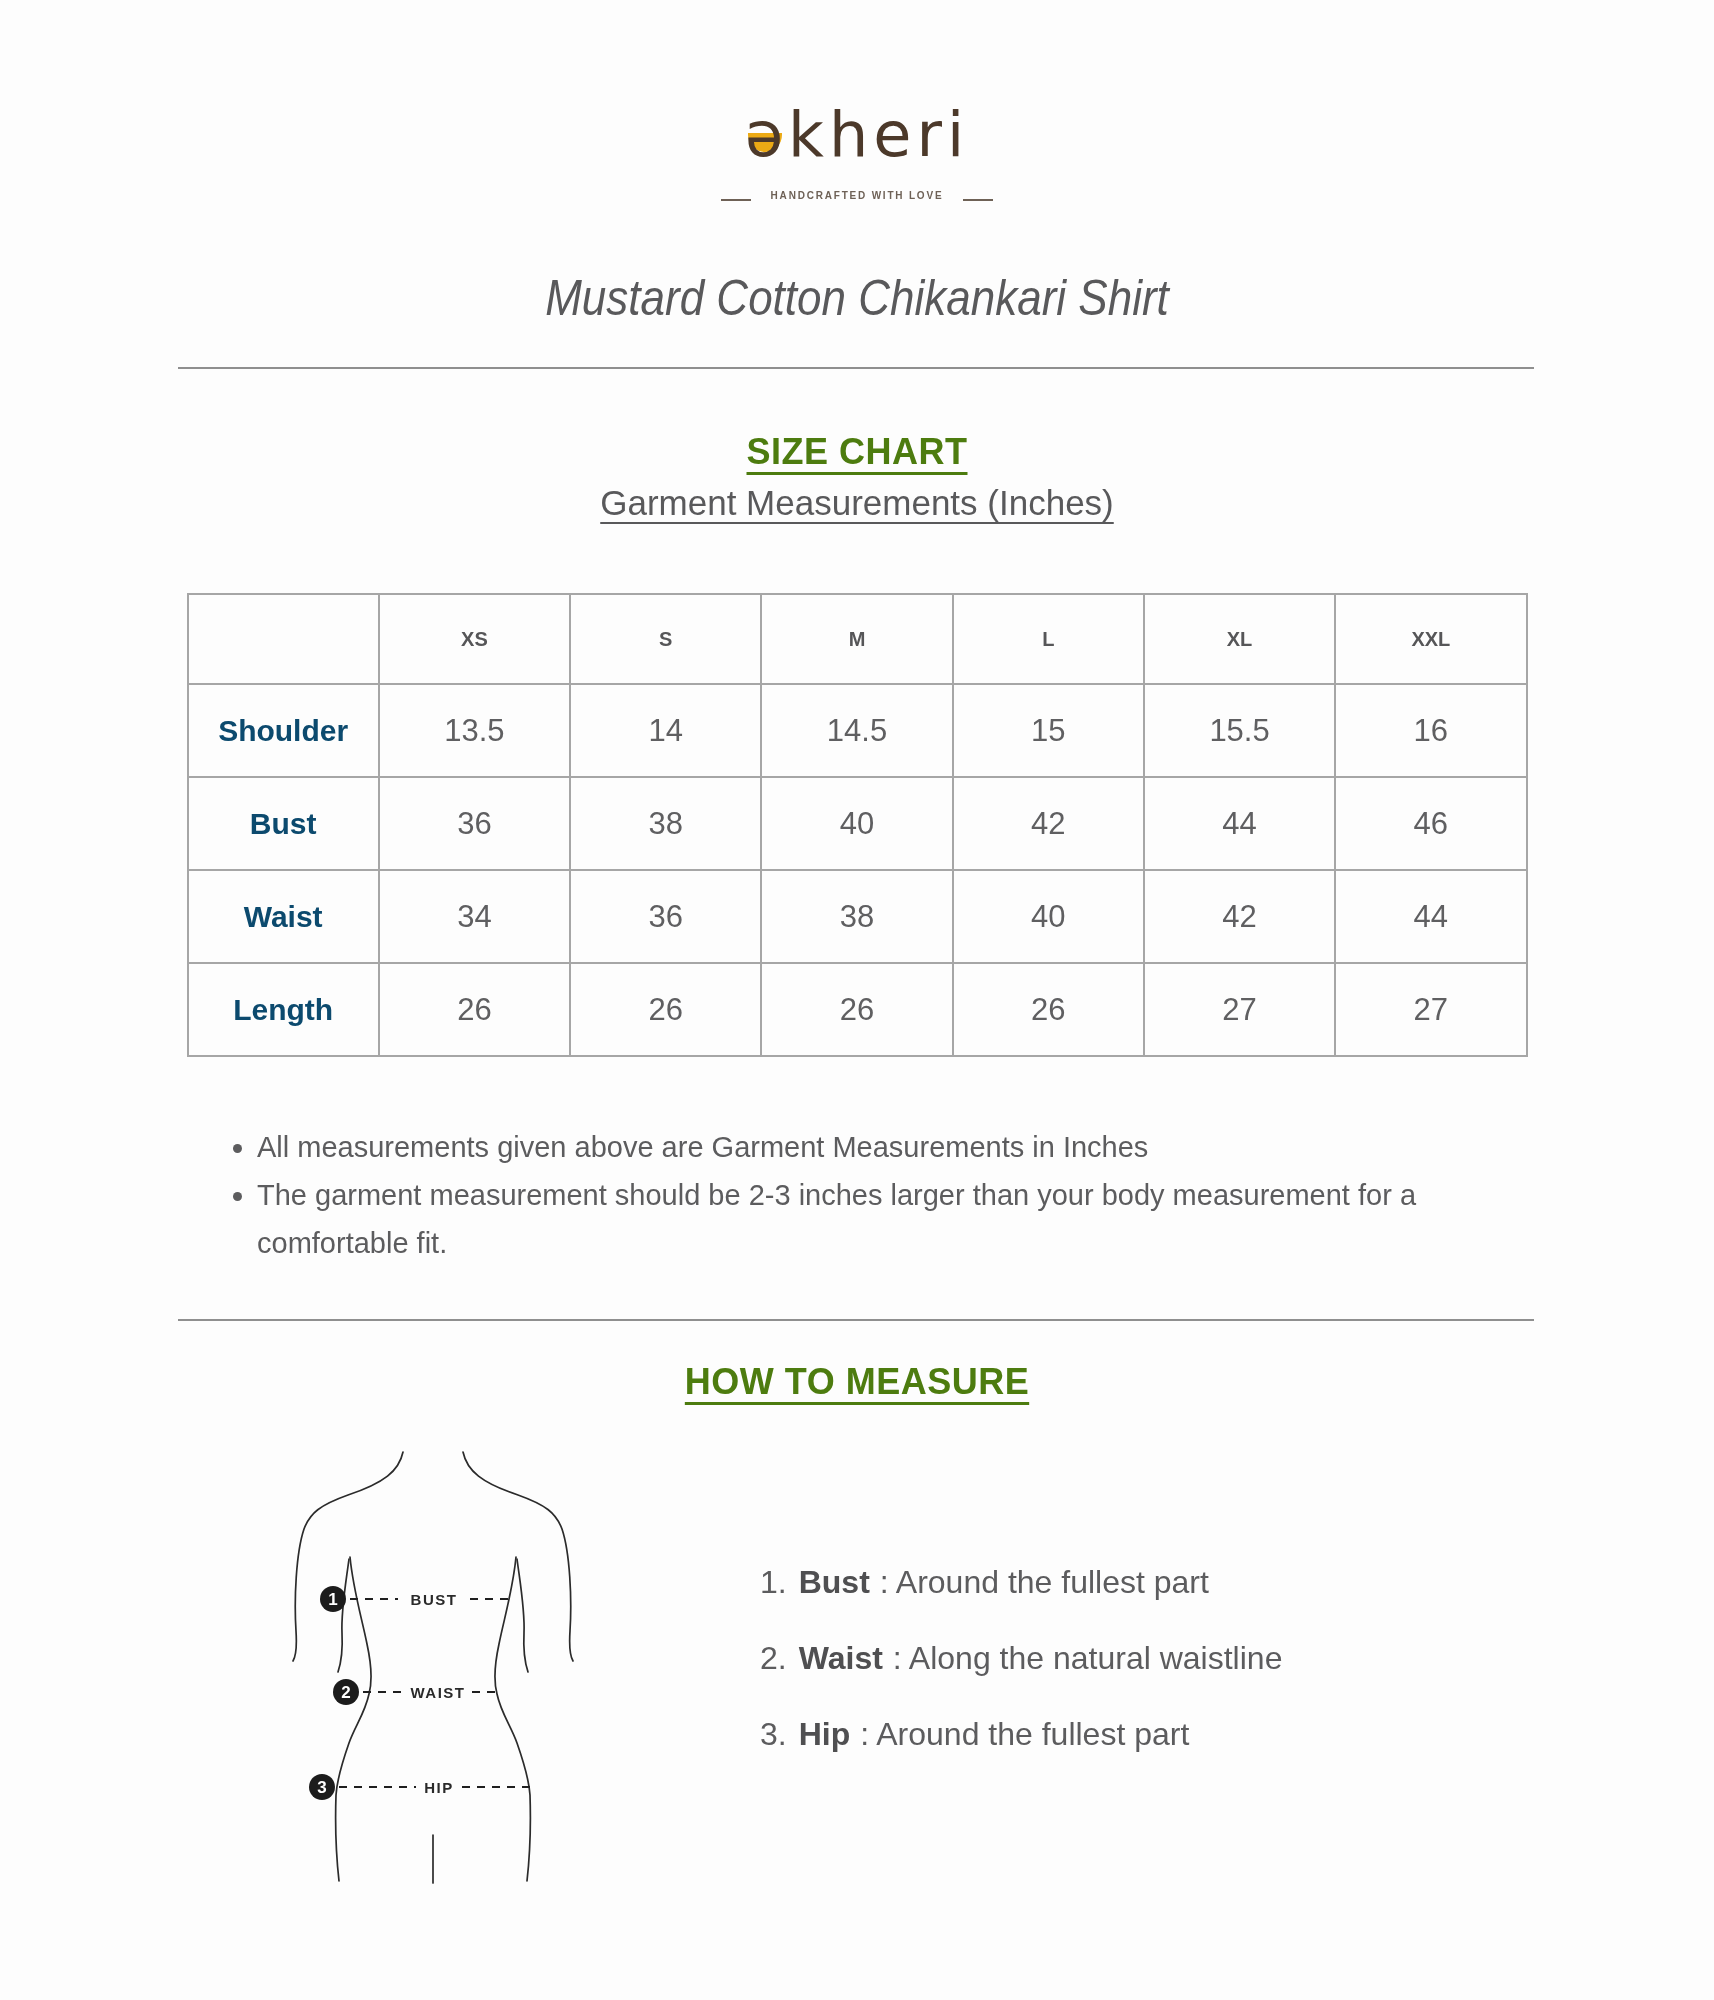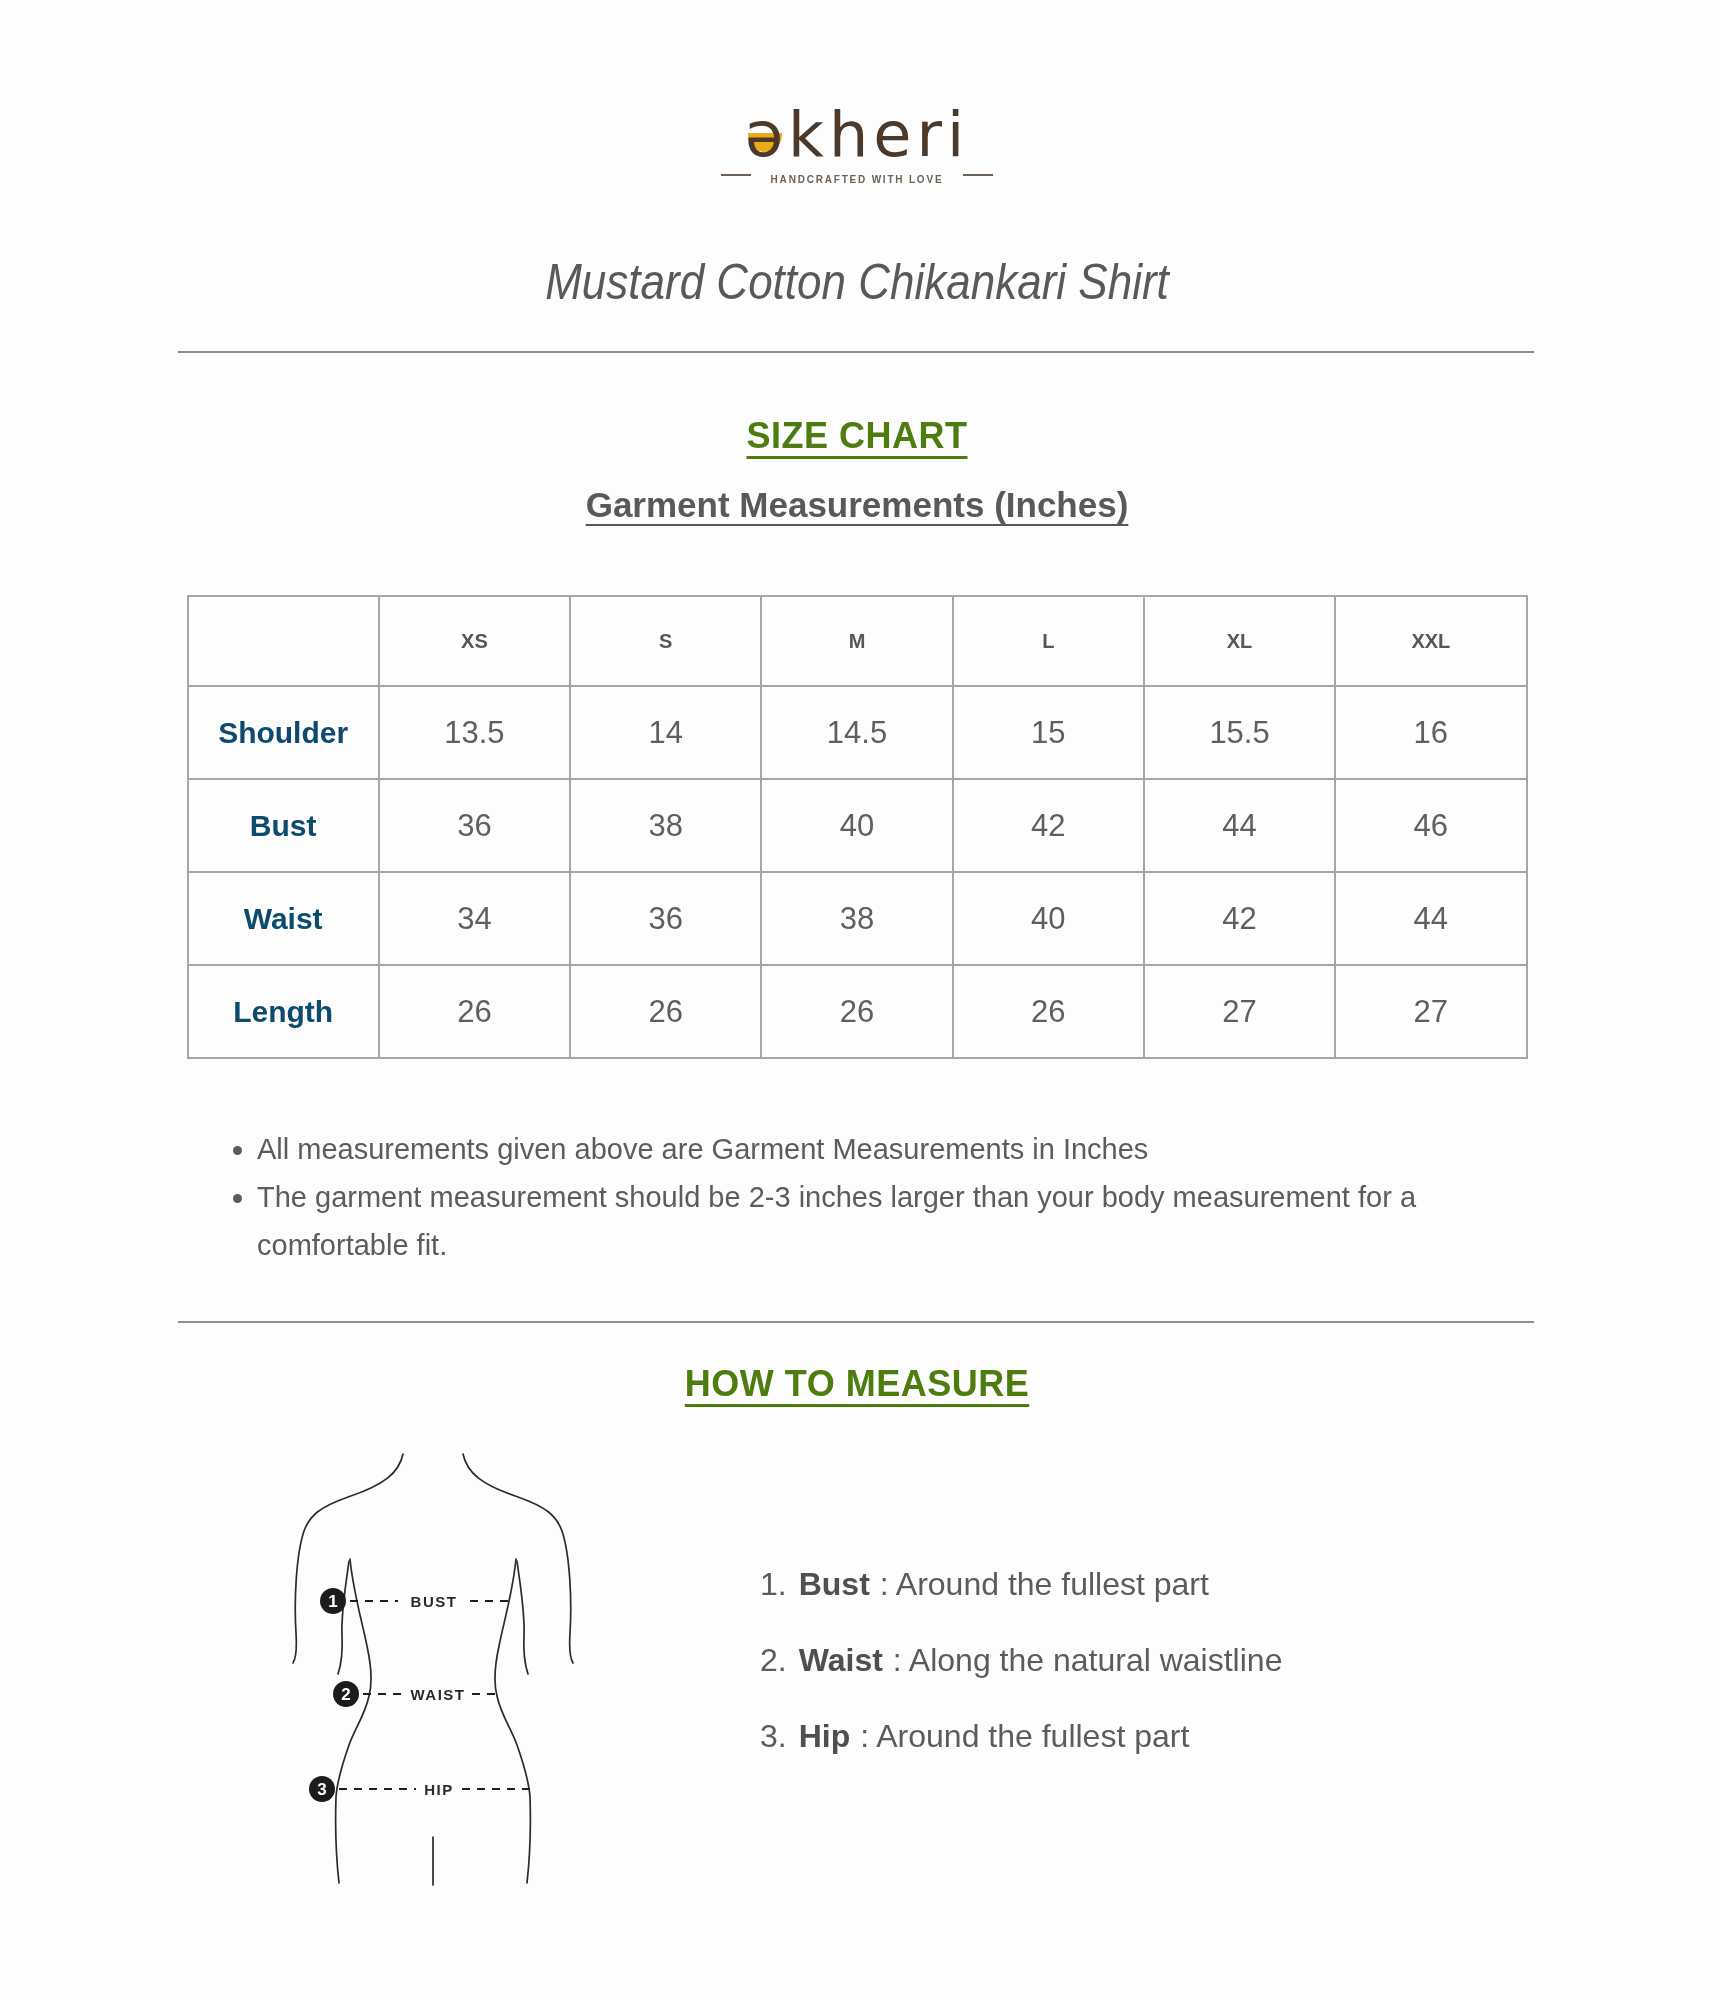--- a/index.html
+++ b/index.html
@@ -19,42 +19,42 @@
     font-size:62px; letter-spacing:5px; line-height:1;
     color:#4c392a; display:inline-block; position:relative; z-index:0;
   }
   .schwa { position:relative; display:inline-block; }
   .schwa::before {
     content:""; position:absolute; left:3px; bottom:14px;
     width:34px; height:19px; background:#ecaa15;
     border-radius:0 0 17px 17px; z-index:-1;
   }
   .tagline {
-    margin-top:8px; display:flex; justify-content:center; align-items:flex-start; gap:20px;
+    margin-top:24px; display:flex; justify-content:center; align-items:flex-end; gap:20px;
     font-size:10px; font-weight:700; letter-spacing:1.8px; color:#6e6156;
   }
   .tagline .dash { width:30px; height:2px; background:#6e6156; }
 
   
   .product-title {
     margin-top:68px; text-align:center;
     font-style:italic; font-size:50px; font-weight:400;
     color:#59595b; transform:scaleX(0.88);
   }
   hr.rule { border:none; border-top:2px solid #8f8f8f; margin:40px 180px 0 178px; }
 
   
   .sc-heading, .htm-heading {
     text-align:center; font-size:36px; font-weight:700; color:#4d7c0f;
     letter-spacing:0.5px;
     text-decoration:underline; text-underline-offset:8px; text-decoration-thickness:2.5px;
   }
   .sc-heading { margin-top:62px; }
   .sc-subheading {
-    margin-top:28px; text-align:center; font-size:35px; font-weight:700; color:#59595b;
+    margin-top:10px; text-align:center; font-size:35px; font-weight:400; color:#59595b;
     text-decoration:underline; text-underline-offset:7px; text-decoration-thickness:2px;
   }
 
   
   table.size-table {
     margin:70px auto 0; width:1341px; table-layout:fixed;
     border-collapse:collapse; font-size:31px; color:#5f5f61;
   }
   .size-table th, .size-table td { border:2px solid #a6a6a6; text-align:center; vertical-align:middle; }
   .size-table thead th { height:90px; font-weight:700; font-size:20px; color:#565658; }

